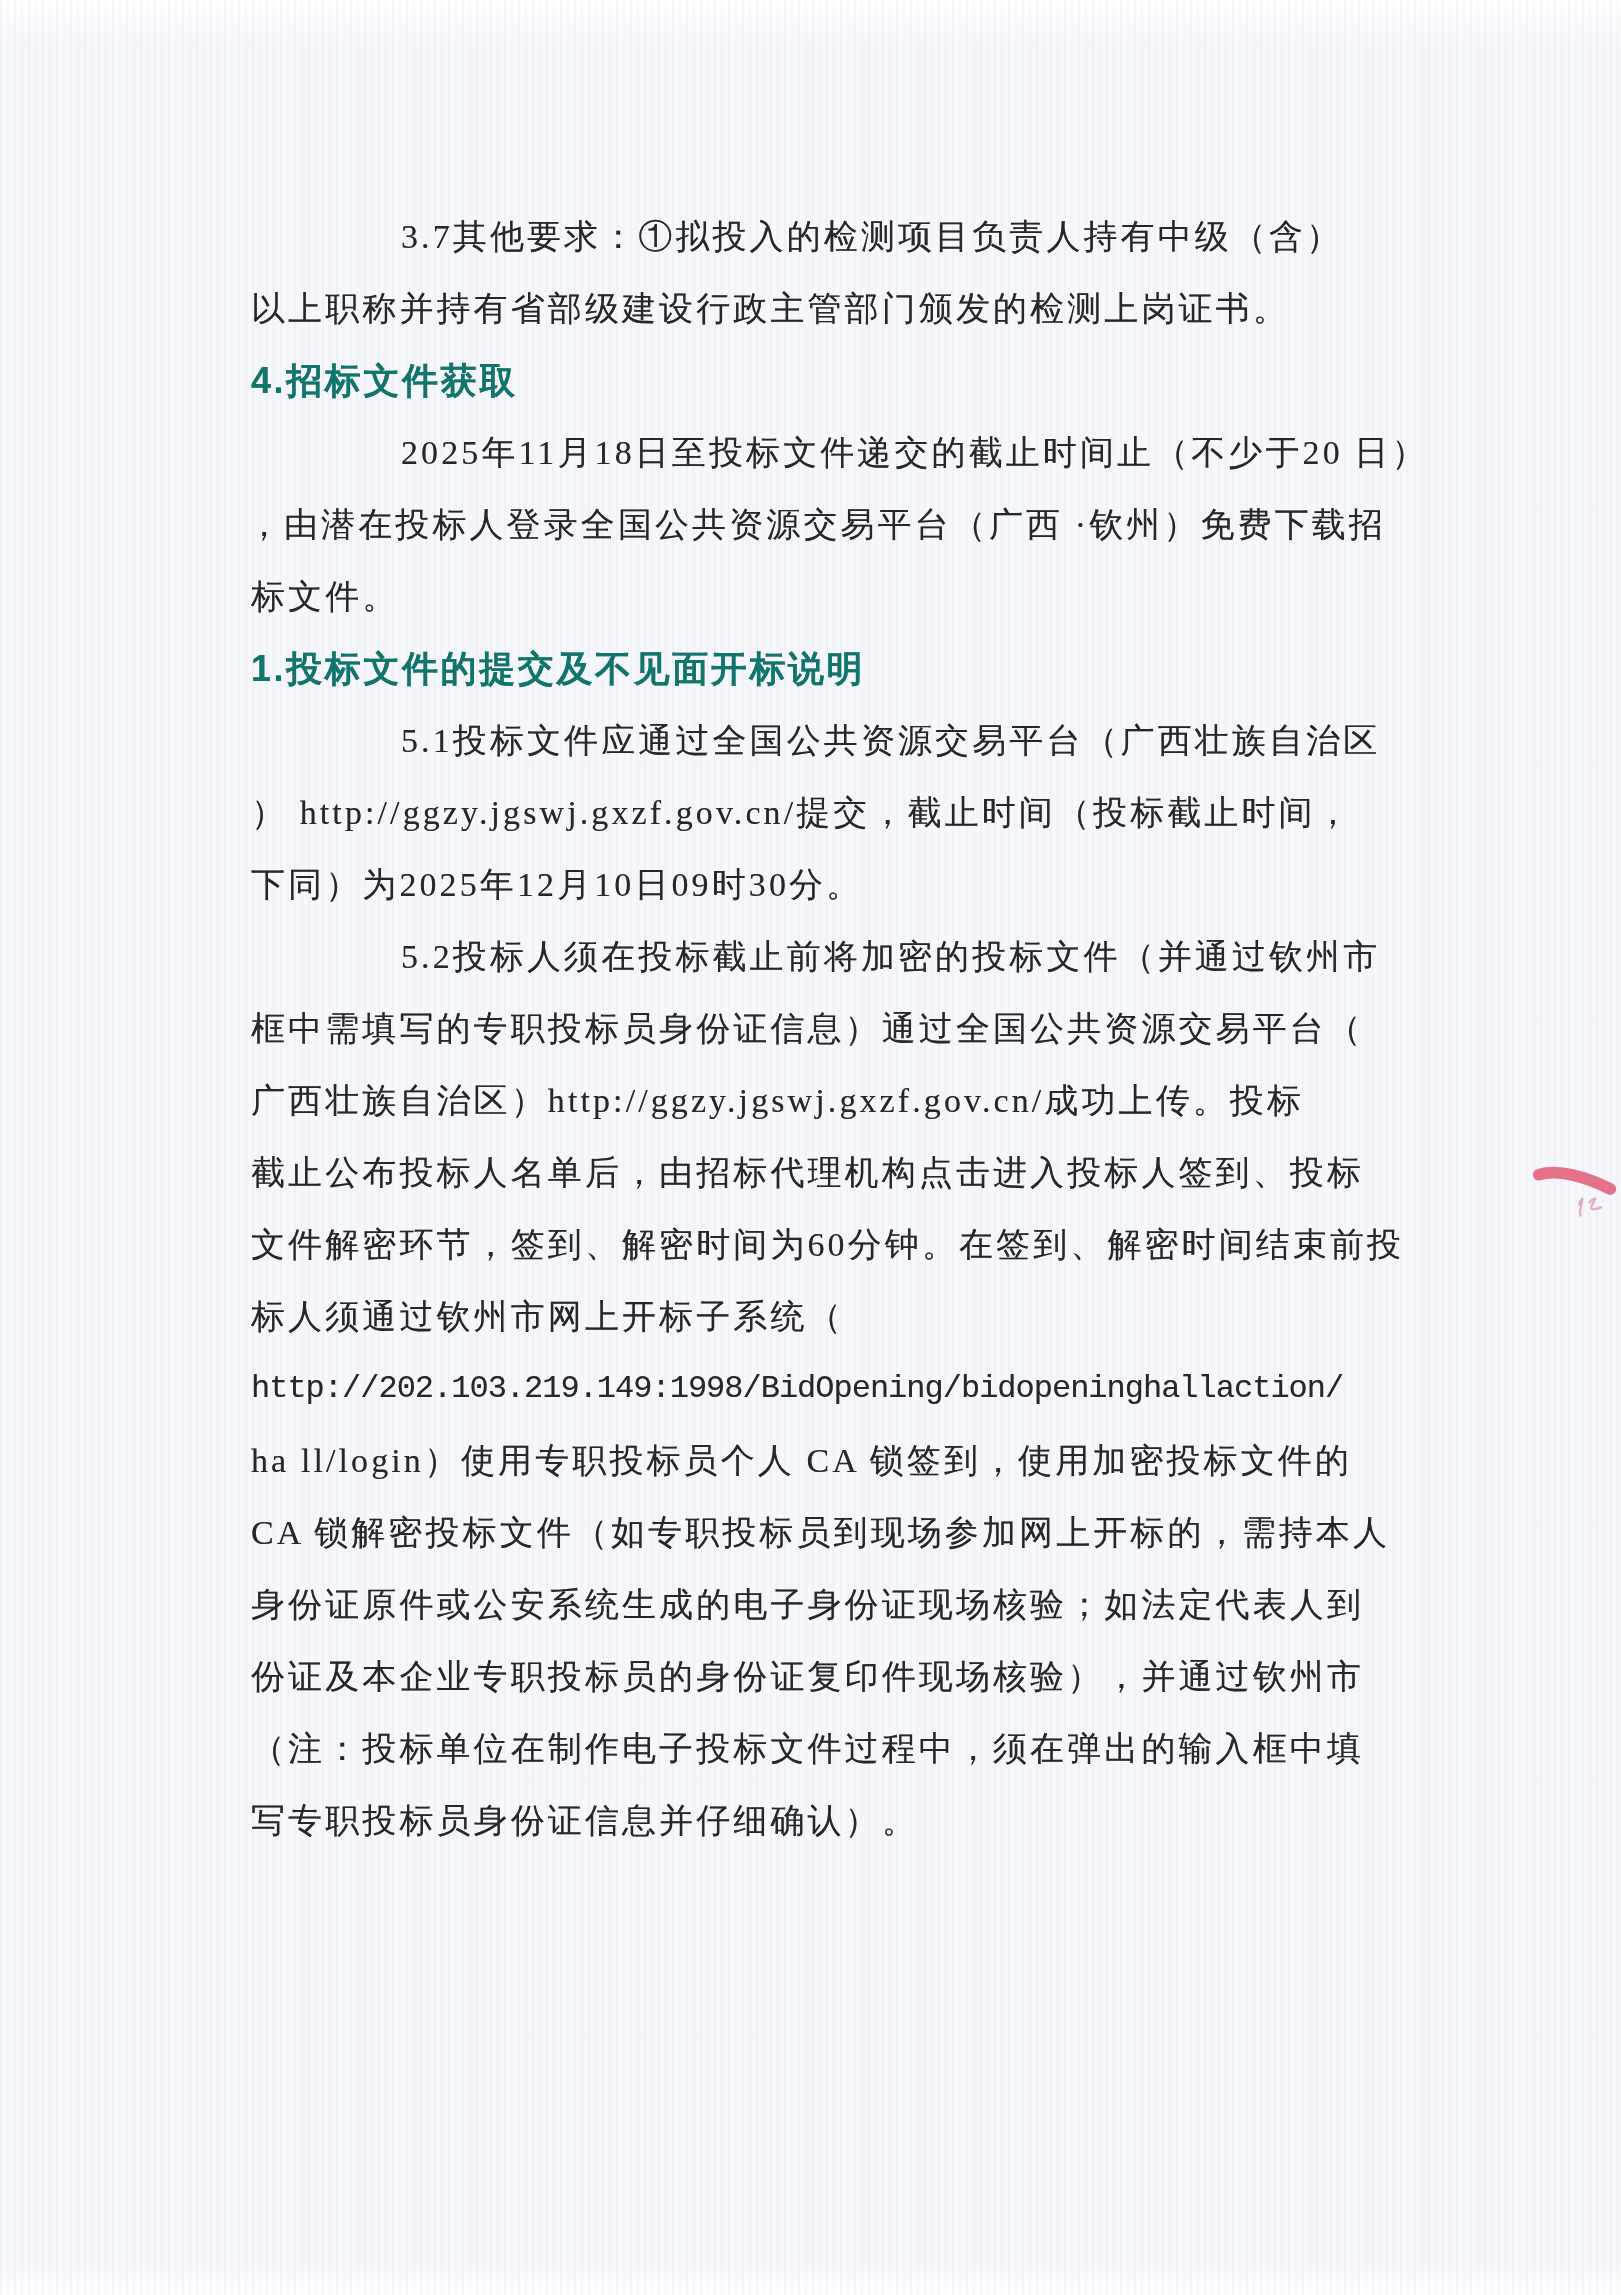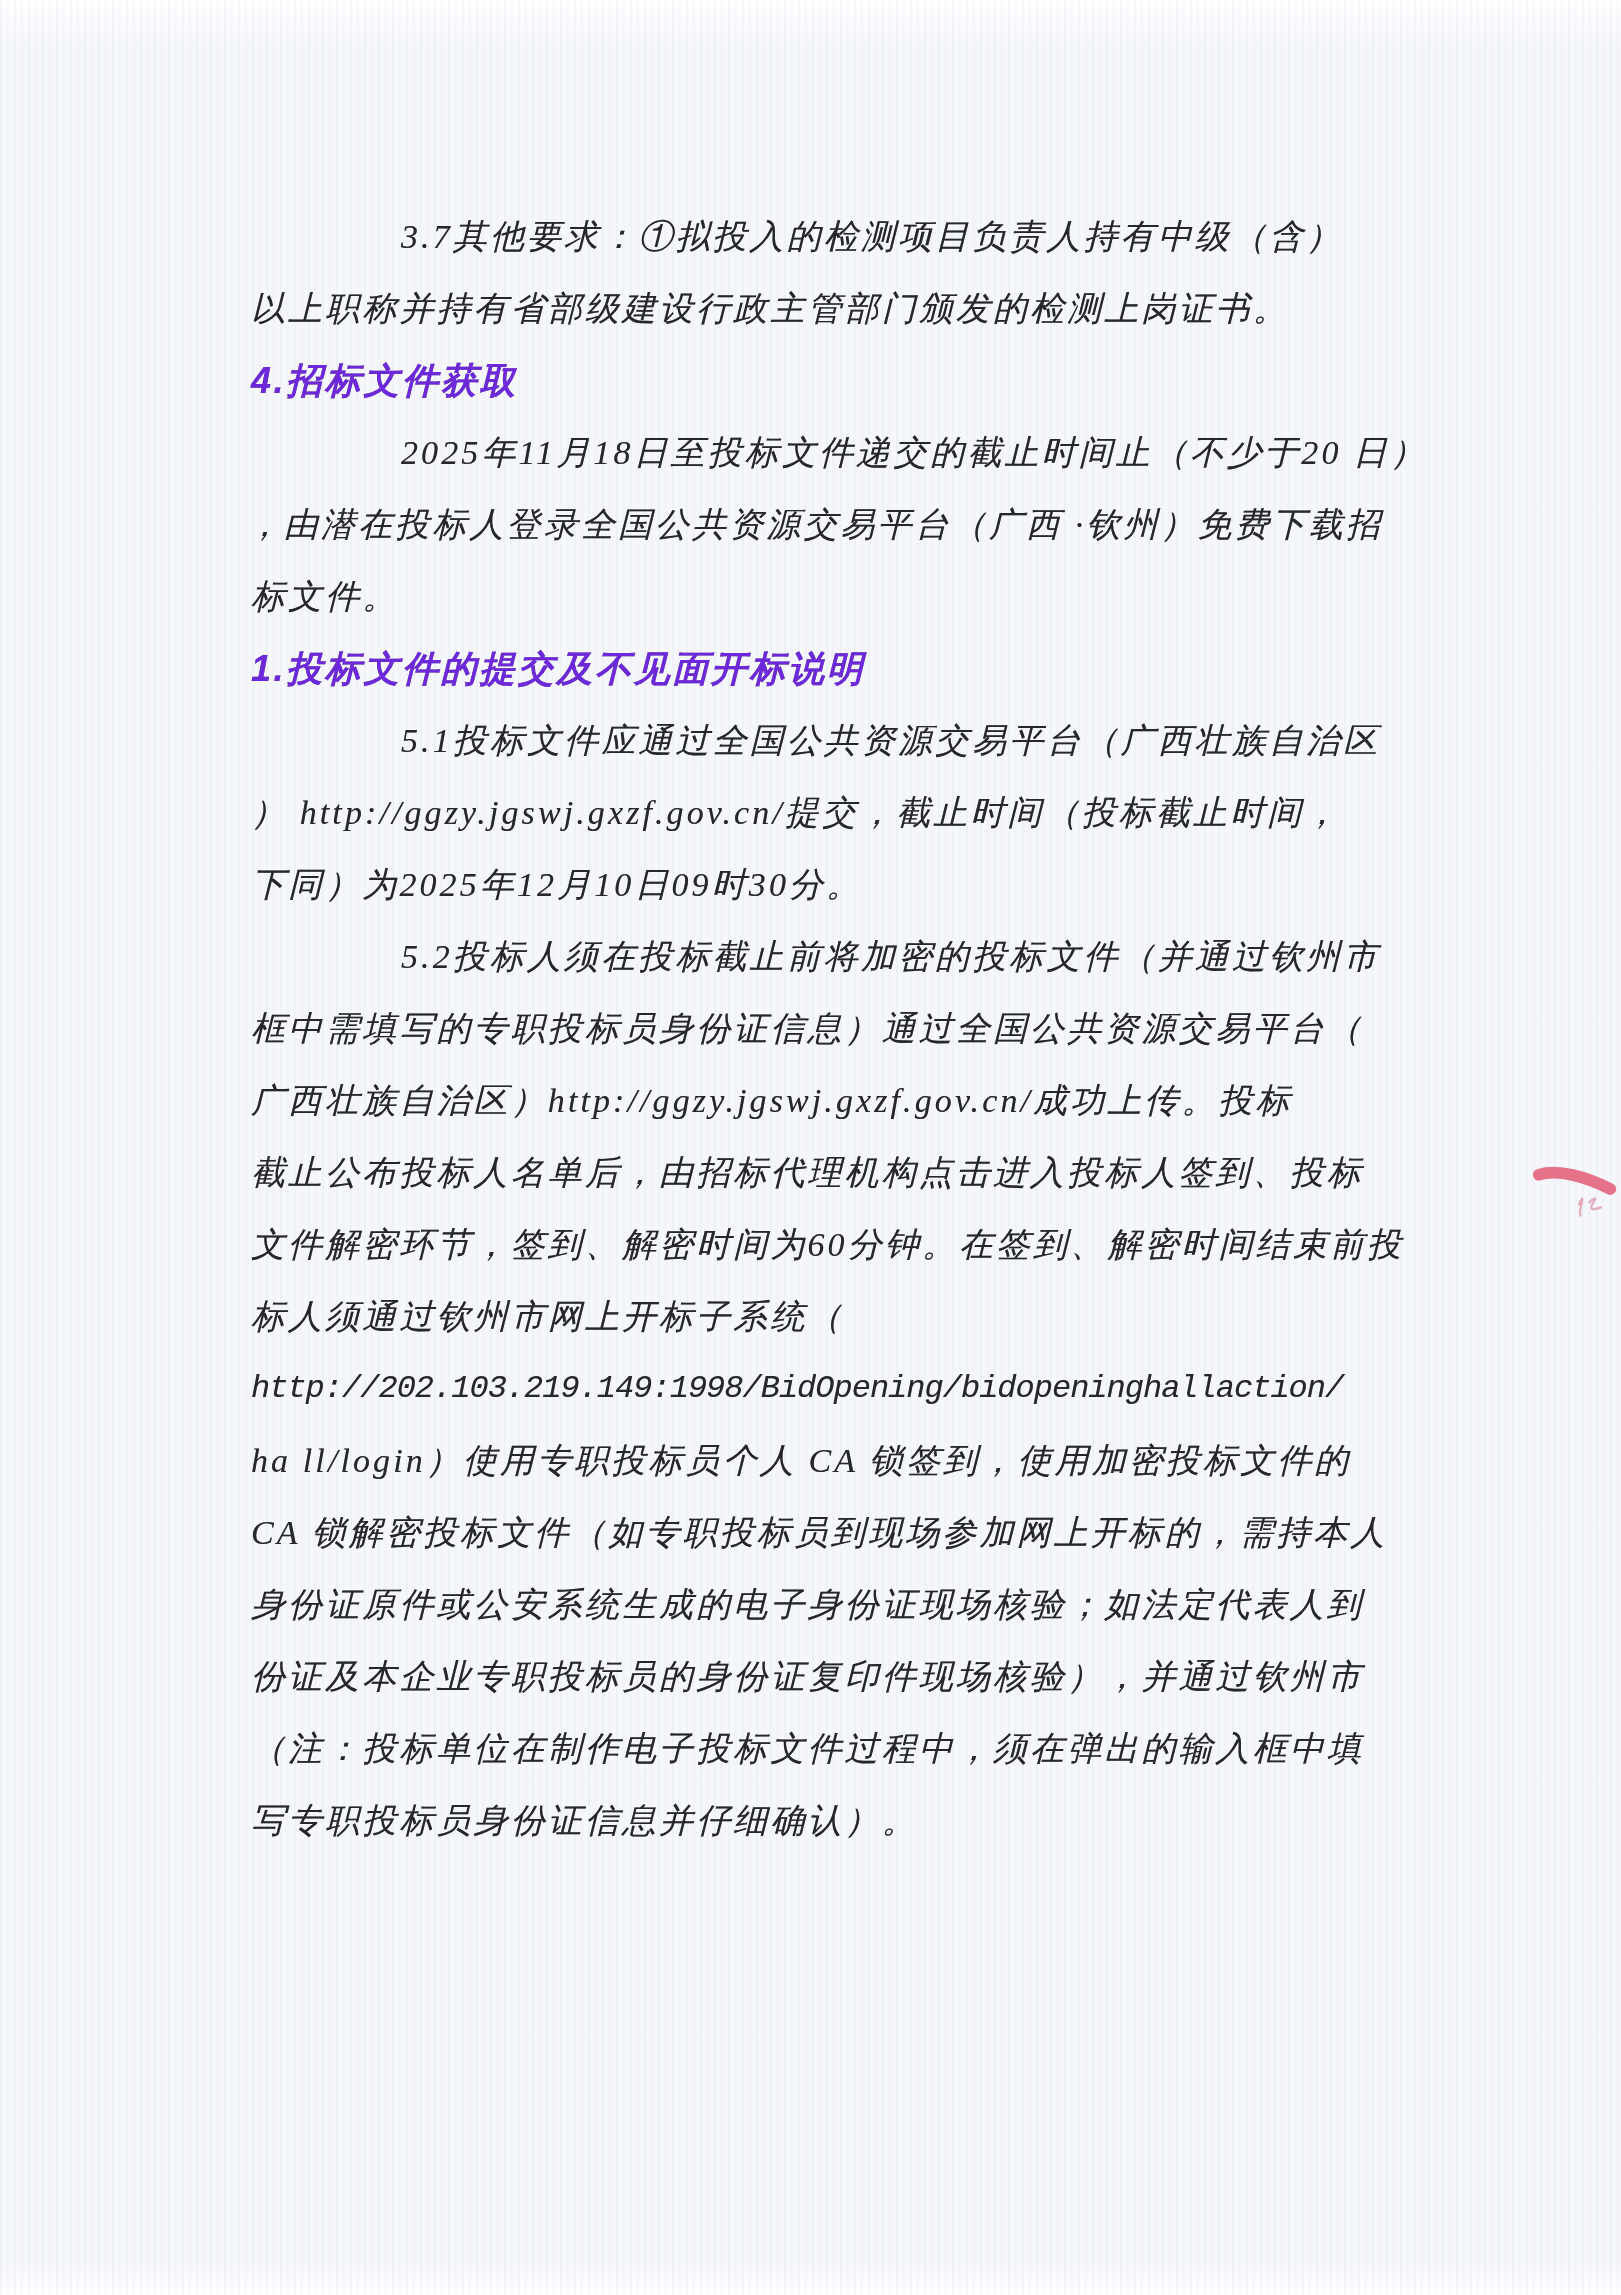--- a/index.html
+++ b/index.html
@@ -24,41 +24,40 @@
     font-family: "Liberation Serif", "DejaVu Serif", serif;
   }
 
   .text-area {
     position: absolute;
     left: 0;
     top: 0;
     width: 1446px;
     padding: 201px 245px 0 251px;
     box-sizing: border-box;
-    font-style: italic;
   }
 
   .line {
     height: 72px;
     line-height: 72px;
     font-size: 34px;
     letter-spacing: 3.1px;
     color: #26272c;
     white-space: pre;
     text-shadow: 0 0 0.5px rgba(45,47,64,0.45);
     font-family: "Liberation Serif", "DejaVu Serif", serif;
   }
   .line.indent { padding-left: 150px; }
   .line.hang   { margin-left: -4.1px; }
   .line.heading {
     font-family: "Liberation Sans", "DejaVu Sans", sans-serif;
     font-weight: 700;
     font-size: 36px;
     letter-spacing: 2.6px;
-    color: #6d28d9;
+    color: #0f766e;
     text-shadow: 0 0 0.5px rgba(20,20,30,0.5);
   }
   .line.url {
     font-family: "Liberation Mono", "DejaVu Sans Mono", monospace;
     font-size: 32px;
     letter-spacing: -1px;
     text-shadow: 0 0 0.5px rgba(45,47,64,0.4);
   }
 
   .pen-mark-layer {

